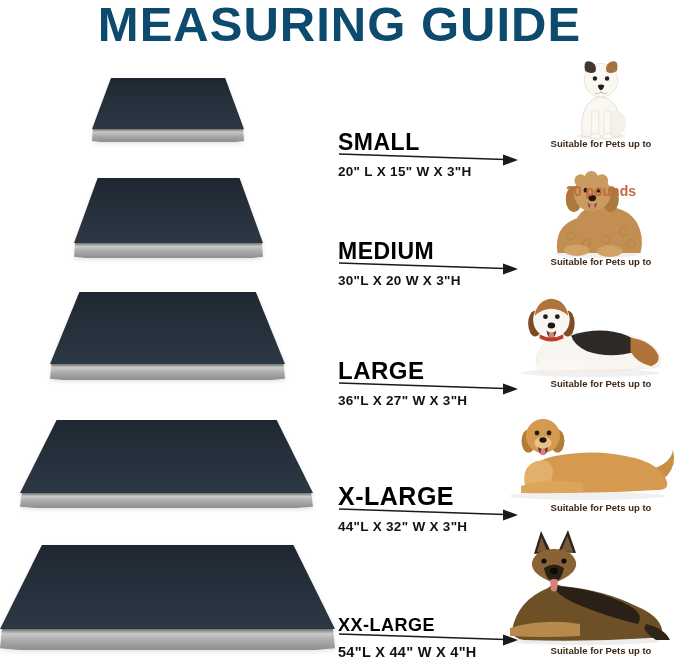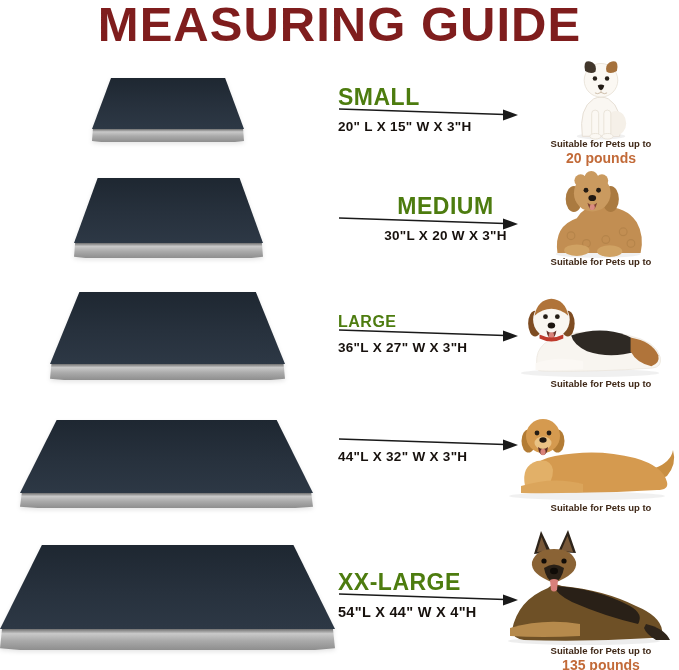--- a/index.html
+++ b/index.html
@@ -3,62 +3,62 @@
 <meta charset="utf-8">
 <style>
   html,body{margin:0;padding:0;background:#fff;}
   .canvas{
     position:relative;width:679px;height:670px;background:#ffffff;
     font-family:"Liberation Sans", sans-serif;overflow:hidden;
   }
   
   .title{
     position:absolute;top:0px;left:0;width:100%;text-align:center;
-    font-size:49px;font-weight:bold;letter-spacing:1px;color:#7f1d1d;line-height:1.0;
+    font-size:49px;font-weight:bold;letter-spacing:1px;color:#0c4a6e;line-height:1.0;
   }
   
   .bed{position:absolute;filter:drop-shadow(0 2px 2px rgba(0,0,0,.10));}
   .bed .top{
     width:100%;
     background:linear-gradient(180deg,#1e2731 0%,#27313d 55%,#2d3845 100%);
     clip-path:polygon(12.5% 0,87.6% 0,100% 100%,0 100%);
   }
   .bed .side{
     width:100%;
     background:linear-gradient(180deg,#6f6f6f 0%,#c9c9c9 22%,#aaaaaa 55%,#8e8e8e 100%);
     clip-path:polygon(0.6% 0,99.4% 0,100% 92%,94% 100%,6% 100%,0 92%);
   }
   .bed-1{left:92px;top:78px;width:152px;}   .bed-1 .top{height:51px;} .bed-1 .side{height:13px;}
   .bed-2{left:74px;top:178px;width:189px;}  .bed-2 .top{height:65px;} .bed-2 .side{height:15px;}
   .bed-3{left:50px;top:292px;width:235px;}  .bed-3 .top{height:72px;} .bed-3 .side{height:16px;}
   .bed-4{left:20px;top:420px;width:293px;}  .bed-4 .top{height:73px;} .bed-4 .side{height:15px;}
   .bed-5{left:0px;top:545px;width:335px;}   .bed-5 .top{height:84px;} .bed-5 .side{height:21px;}
   
   .size-block{position:absolute;left:338px;width:215px;}
-  .size-label{font-weight:bold;color:#4d7c0f;line-height:1.0;letter-spacing:0.5px;}
+  .size-label{font-weight:bold;color:#000000;line-height:1.0;letter-spacing:0.5px;margin-top:45px;}
   .arrow-svg{display:block;margin-top:-5px;}
   .size-dims{font-weight:bold;color:#17110d;font-size:13.5px;letter-spacing:0.3px;margin-top:-3px;white-space:nowrap;}
   .sb-1{top:86px;}  .sb-1 .size-label{font-size:23px;}
-  .sb-2{top:195px;text-align:center;} .sb-2 .size-label{font-size:23px;}
-  .sb-3{top:314px;} .sb-3 .size-label{font-size:16px;}
+  .sb-2{top:195px;} .sb-2 .size-label{font-size:23px;}
+  .sb-3{top:314px;} .sb-3 .size-label{font-size:24px;}
   .sb-4{top:439px;} .sb-4 .size-label{font-size:25px;}
-  .sb-5{top:571px;} .sb-5 .size-label{font-size:23px;}
+  .sb-5{top:571px;} .sb-5 .size-label{font-size:18px;}
   .sb-5 .size-dims{font-size:14.5px;}
   
   .dog{position:absolute;}
   .dog svg{display:block;width:100%;height:100%;}
   .dog-1{left:551px;top:56px;width:100px;height:84px;}
   .dog-2{left:542px;top:166px;width:116px;height:92px;}
   .dog-3{left:505px;top:284px;width:170px;height:94px;}
   .dog-4{left:496px;top:406px;width:182px;height:95px;}
   .dog-5{left:496px;top:528px;width:180px;height:118px;}
   .suit-block{position:absolute;left:540px;width:122px;text-align:center;}
   .suit-1{top:139px;} .suit-2{top:257px;} .suit-3{top:379px;} .suit-4{top:503px;} .suit-5{top:646px;}
   .suit-line{font-size:9.5px;font-weight:bold;color:#3f2817;line-height:1.15;white-space:nowrap;}
-  .suit-weight{font-size:14px;font-weight:bold;color:#c26a38;line-height:1.2;}
+  .suit-weight{font-size:14px;font-weight:bold;color:#c26a38;line-height:1.2;margin-top:33px;}
 </style>
 </head>
 <body>
 
 <div class="canvas">
 
   <div class="title">MEASURING GUIDE</div>
 
   <div class="bed bed-1">
     <div class="top"></div>
@@ -102,20 +102,21 @@
   <div class="size-block sb-3">
     <div class="size-label">LARGE</div>
     <svg class="arrow-svg" width="182" height="18" viewBox="0 0 182 18">
       <line x1="1" y1="5" x2="167" y2="10.5" stroke="#1a1a1a" stroke-width="1.6"></line>
       <polygon points="165,5.5 180,11 165,16.5" fill="#1a1a1a"></polygon>
     </svg>
     <div class="size-dims">36"L X 27" W X 3"H</div>
   </div>
 
   <div class="size-block sb-4">
+    <div class="size-label">X-LARGE</div>
     <svg class="arrow-svg" width="182" height="18" viewBox="0 0 182 18">
       <line x1="1" y1="5" x2="167" y2="10.5" stroke="#1a1a1a" stroke-width="1.6"></line>
       <polygon points="165,5.5 180,11 165,16.5" fill="#1a1a1a"></polygon>
     </svg>
     <div class="size-dims">44"L X 32" W X 3"H</div>
   </div>
 
   <div class="size-block sb-5">
     <div class="size-label">XX-LARGE</div>
     <svg class="arrow-svg" width="182" height="18" viewBox="0 0 182 18">

